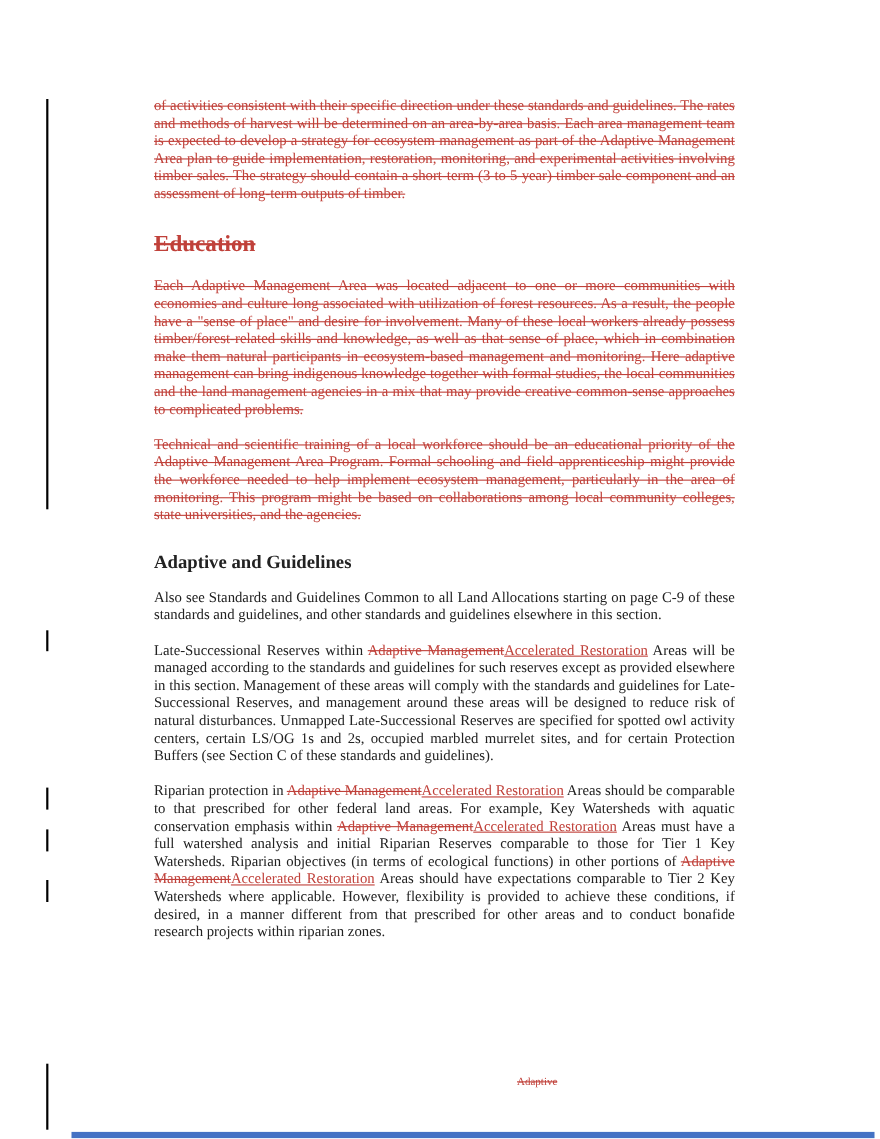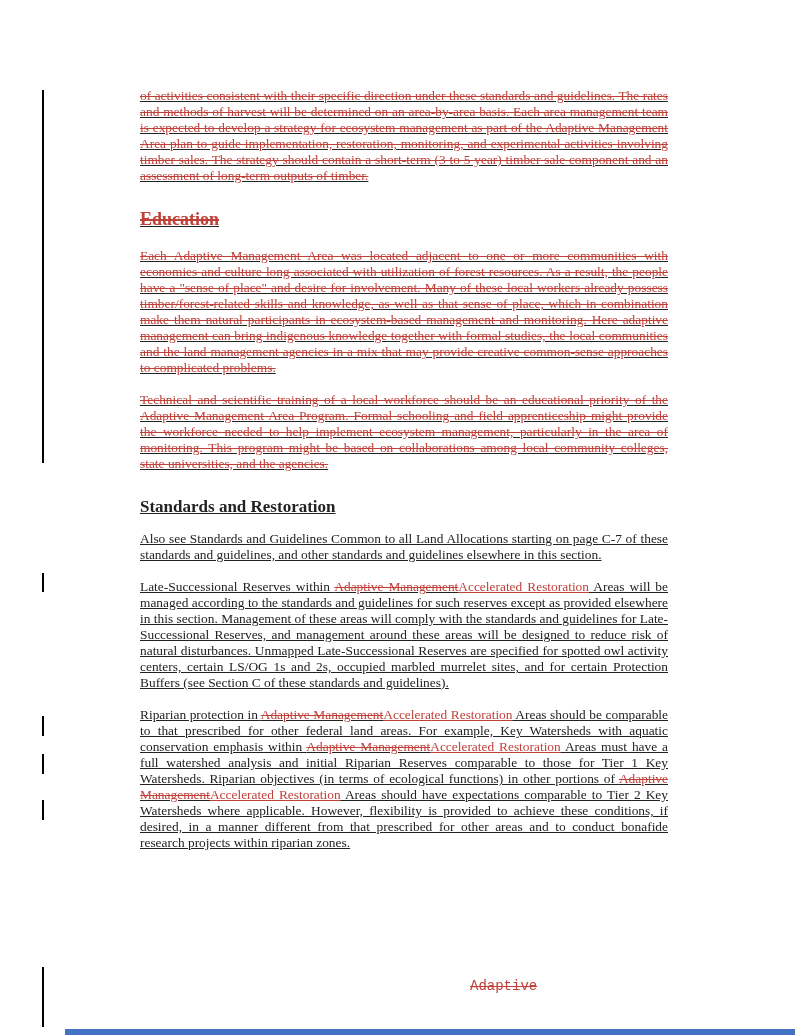--- a/index.html
+++ b/index.html
@@ -14,36 +14,35 @@
     background: #ffffff;
     overflow: hidden;
     font-family: "Liberation Serif", "DejaVu Serif", serif;
     color: var(--text-black, #222222);
   }
   .content {
     position: absolute;
     left: 140px;
     top: 88px;
     width: 528px;
-    text-decoration: underline;
   }
   .content p {
     margin: 0 0 16px 0;
     font-size: 13.4px;
     line-height: 16px;
     text-align: justify;
   }
   .del-para {
     color: var(--edit-red, #c0413a);
     text-decoration: line-through;
     text-decoration-thickness: 1px;
   }
   .del-heading {
     margin: 25px 0 18px 0;
-    font-size: 18px;
+    font-size: 21px;
     font-weight: bold;
     color: var(--edit-red, #c0413a);
     text-decoration: line-through;
     text-decoration-thickness: 1.5px;
   }
   .heading {
     margin: 25px 0 14px 0;
     font-size: 17px;
     font-weight: bold;
     color: var(--text-black, #222222);
@@ -69,25 +68,24 @@
   .bar-deleted-block { top: 90px;  height: 373px; }
   .bar-late-succ     { top: 573px; height: 19px; }
   .bar-riparian-1    { top: 716px; height: 20px; }
   .bar-riparian-3    { top: 754px; height: 20px; }
   .bar-riparian-6    { top: 800px; height: 20px; }
   .bar-footer        { top: 967px; height: 60px; }
   .footer-catchword {
     position: absolute;
     left: 470px;
     top: 978px;
-    font-size: 14px;
+    font-size: 10px;
     color: var(--edit-red, #c0413a);
     text-decoration: line-through;
     text-decoration-thickness: 1px;
-    font-family: Liberation Mono, monospace;
   }
   .bottom-scrollbar {
     position: absolute;
     left: 65px;
     bottom: 0;
     width: 730px;
     height: 6px;
     background: var(--scrollbar-blue, #4472c4);
   }
 </style>
@@ -105,23 +103,23 @@
 
   <div class="content">
     <p class="del-para">of activities consistent with their specific direction under these standards and guidelines. The rates and methods of harvest will be determined on an area-by-area basis. Each area management team is expected to develop a strategy for ecosystem management as part of the Adaptive Management Area plan to guide implementation, restoration, monitoring, and experimental activities involving timber sales. The strategy should contain a short-term (3 to 5 year) timber sale component and an assessment of long-term outputs of timber.</p>
 
     <h2 class="del-heading">Education</h2>
 
     <p class="del-para">Each Adaptive Management Area was located adjacent to one or more communities with economies and culture long associated with utilization of forest resources. As a result, the people have a "sense of place" and desire for involvement. Many of these local workers already possess timber/forest-related skills and knowledge, as well as that sense of place, which in combination make them natural participants in ecosystem-based management and monitoring. Here adaptive management can bring indigenous knowledge together with formal studies, the local communities and the land management agencies in a mix that may provide creative common-sense approaches to complicated problems.</p>
 
     <p class="del-para">Technical and scientific training of a local workforce should be an educational priority of the Adaptive Management Area Program. Formal schooling and field apprenticeship might provide the workforce needed to help implement ecosystem management, particularly in the area of monitoring. This program might be based on collaborations among local community colleges, state universities, and the agencies.</p>
 
-    <h2 class="heading">Standards and Restoration</h2>
+    <h2 class="heading">Adaptive and Guidelines</h2>
 
-    <p class="body-para">Also see Standards and Guidelines Common to all Land Allocations starting on page C-7 of these standards and guidelines, and other standards and guidelines elsewhere in this section.</p>
+    <p class="body-para">Also see Standards and Guidelines Common to all Land Allocations starting on page C-9 of these standards and guidelines, and other standards and guidelines elsewhere in this section.</p>
 
     <p class="body-para"><span>Late-Successional Reserves within </span><span class="seg-del">Adaptive Management</span><span class="seg-ins">Accelerated Restoration</span><span> Areas will be managed according to the standards and guidelines for such reserves except as provided elsewhere in this section. Management of these areas will comply with the standards and guidelines for Late- Successional Reserves, and management around these areas will be designed to reduce risk of natural disturbances. Unmapped Late-Successional Reserves are specified for spotted owl activity centers, certain LS/OG 1s and 2s, occupied marbled murrelet sites, and for certain Protection Buffers (see Section C of these standards and guidelines).</span></p>
 
     <p class="body-para"><span>Riparian protection in </span><span class="seg-del">Adaptive Management</span><span class="seg-ins">Accelerated Restoration</span><span> Areas should be comparable to that prescribed for other federal land areas. For example, Key Watersheds with aquatic conservation emphasis within </span><span class="seg-del">Adaptive Management</span><span class="seg-ins">Accelerated Restoration</span><span> Areas must have a full watershed analysis and initial Riparian Reserves comparable to those for Tier 1 Key Watersheds. Riparian objectives (in terms of ecological functions) in other portions of </span><span class="seg-del">Adaptive Management</span><span class="seg-ins">Accelerated Restoration</span><span> Areas should have expectations comparable to Tier 2 Key Watersheds where applicable. However, flexibility is provided to achieve these conditions, if desired, in a manner different from that prescribed for other areas and to conduct bonafide research projects within riparian zones.</span></p>
   </div>
 
   <div class="footer-catchword">Adaptive</div>
 
   <div class="bottom-scrollbar"></div>
 

